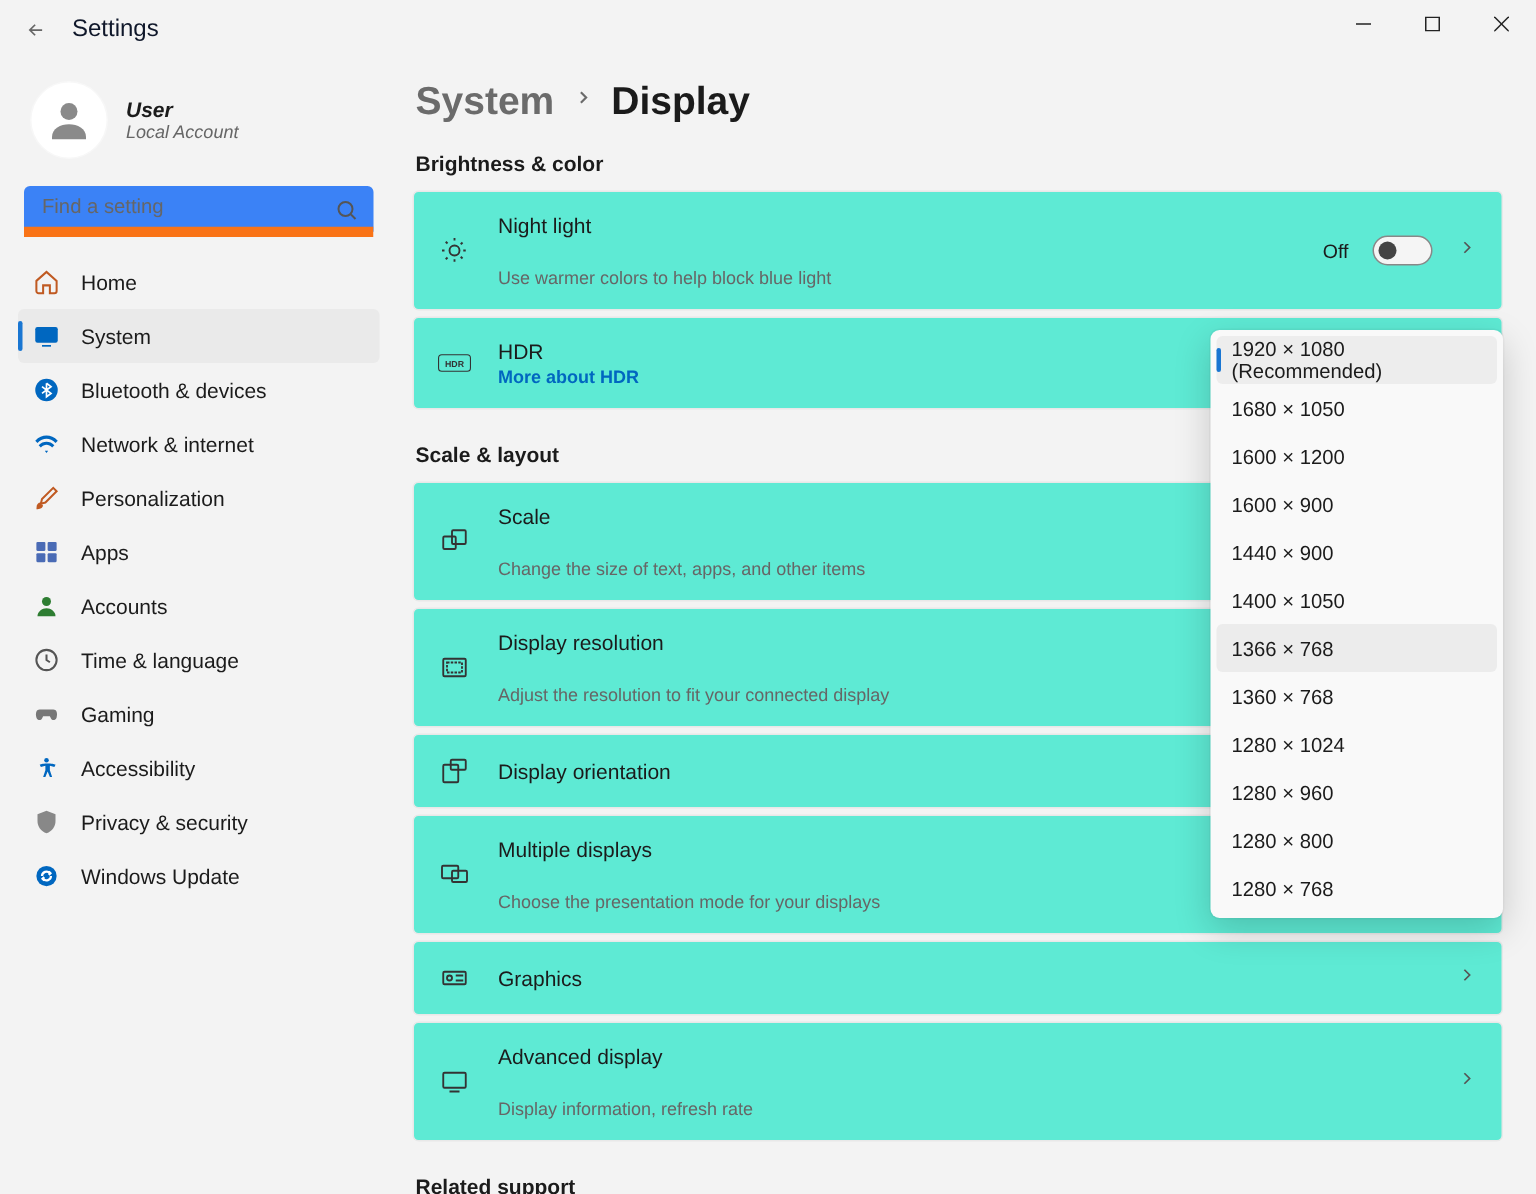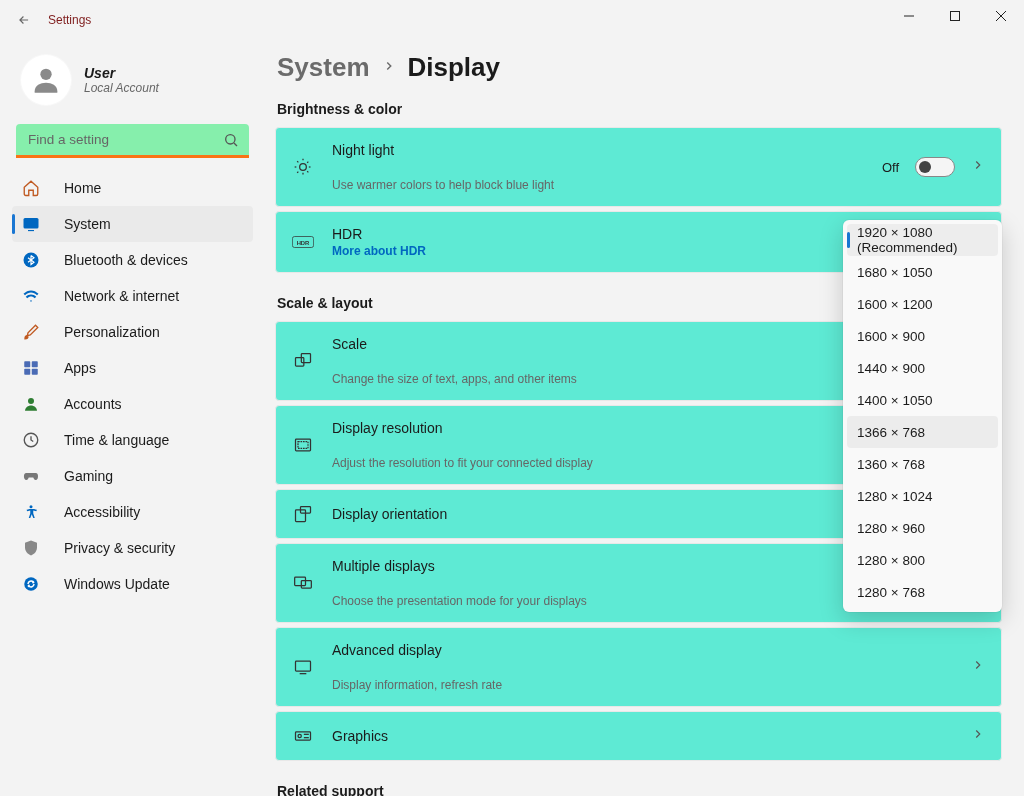--- a/index.html
+++ b/index.html
@@ -1,39 +1,39 @@
 <!DOCTYPE html>
 <html><head>
 <meta charset="utf-8">
 <style>
 * { box-sizing: border-box; margin: 0; padding: 0; font-family: "Segoe UI", -apple-system, sans-serif; }
 body { background: #f3f3f3; width: 1024px; height: 796px; overflow: hidden; position: relative; }
 
 
 .titlebar { height: 40px; display: flex; align-items: center; padding: 0 8px; }
 .titlebar .back { width: 32px; height: 32px; display:flex; align-items:center; justify-content:center; color:#666; cursor:pointer; border-radius:4px; }
-.titlebar .title { font-size: 12px; color:#7f1d1d; margin-left:8px; }
+.titlebar .title { font-size: 16px; color:#0f172a; margin-left:8px; }
 .window-controls { position:absolute; top:0; right:0; display:flex; }
 .window-controls .wc { width:46px; height:32px; display:flex; align-items:center; justify-content:center; color:#222; cursor:pointer; }
 
 
 .shell { display:flex; height:calc(100% - 40px); }
 .sidebar { width: 265px; padding: 8px 12px 0 12px; }
 .profile { display:flex; align-items:center; gap:12px; padding:6px 8px 14px 8px;font-style:italic; }
 .avatar { width:52px; height:52px; border-radius:50%; background:#fff; display:flex; align-items:center; justify-content:center; color:#8a8a8a; box-shadow:0 0 0 1px rgba(0,0,0,0.03) inset; }
 .profile .name { font-size:14px; font-weight:600; color:#1b1b1b; }
 .profile .sub { font-size:12px; color:#666; }
 
 .search { position:relative; margin:4px 4px 12px 4px; }
-.search input { width:100%; height:34px; border:none; border-bottom:3px solid #f97316; background:#86efac; border-radius:4px 4px 0 0; padding:0 34px 0 12px; font-size:13.5px; color:#333; outline:none; }
+.search input { width:100%; height:34px; border:none; border-bottom:7px solid #f97316; background:#3b82f6; border-radius:4px 4px 0 0; padding:0 34px 0 12px; font-size:13.5px; color:#333; outline:none; }
 .search input::placeholder { color:#666; }
 .search .sicon { position:absolute; right:10px; top:8px; color:#555; }
 
 .nav { margin-top:8px; }
-.nav-item { display:flex; align-items:center; gap:24px; height:36px; padding:0 10px; font-size:14px; color:#1b1b1b; border-radius:4px; cursor:pointer; }
+.nav-item { display:flex; align-items:center; gap:14px; height:36px; padding:0 10px; font-size:14px; color:#1b1b1b; border-radius:4px; cursor:pointer; }
 .nav-item.active { background:#eaeaea; position:relative; }
 .nav-item.active::before { content:""; position:absolute; left:0; top:8px; bottom:8px; width:3px; background:#1976d2; border-radius:2px; }
 .nav-item .nicon { width:18px; height:18px; display:flex; align-items:center; justify-content:center; }
 
 
 .main { flex:1; padding:8px 22px 0 10px; overflow:hidden; position:relative; }
 .breadcrumb { display:flex; align-items:center; gap:12px; margin:4px 0 18px 2px; }
 .breadcrumb .bc { font-size:26px; color:#6b6b6b; font-weight:600; }
 .breadcrumb .sep { color:#6b6b6b; }
 .breadcrumb .cur { font-size:26px; font-weight:600; color:#1b1b1b; }
@@ -47,21 +47,21 @@
 .card .ctitle { font-size:14px; color:#1b1b1b; }
 .card .csub { font-size:12px; color:#666; margin-top:20px; }
 .card .link { font-size:12px; color:#0067c0; font-weight:600; margin-top:2px; }
 .card .right { display:flex; align-items:center; gap:16px; color:#333; }
 .off-label { font-size:13px; color:#1b1b1b; }
 .toggle { width:40px; height:20px; border:1px solid #888; border-radius:10px; position:relative; background:#f5f5f5; }
 .toggle .knob { width:12px; height:12px; background:#444; border-radius:50%; position:absolute; top:3px; left:3px; }
 .chev { color:#555; }
 
 
-.dropdown { position:absolute; top:180px; right:22px; width:159px; background:#f9f9f9; border-radius:6px; box-shadow:0 8px 24px rgba(0,0,0,0.18), 0 0 0 1px rgba(0,0,0,0.03); padding:4px; z-index:100; }
+.dropdown { position:absolute; top:180px; right:22px; width:195px; background:#f9f9f9; border-radius:6px; box-shadow:0 8px 24px rgba(0,0,0,0.18), 0 0 0 1px rgba(0,0,0,0.03); padding:4px; z-index:100; }
 .dd-item { height:32px; display:flex; align-items:center; padding:0 10px; font-size:13.5px; color:#1b1b1b; border-radius:4px; cursor:pointer; position:relative; }
 .dd-item.selected { background:#ededed; }
 .dd-item.selected::before { content:""; position:absolute; left:0; top:8px; bottom:8px; width:3px; background:#1976d2; border-radius:2px; }
 .dd-item.hover { background:#ececec; }
 </style>
 </head>
 <body>
 
 <div class="titlebar">
   <div class="back">
@@ -325,46 +325,46 @@
         </span>
       <div class="ctext">
         <div class="ctitle">Multiple displays</div>
         <div class="csub">Choose the presentation mode for your displays</div>
       </div>
     </div>
 
     <div class="card">
       <span class="cicon">
           <svg width="20" height="20" viewBox="0 0 24 24" fill="none" stroke="#333" stroke-width="1.5">
-            <rect x="3" y="5" width="18" height="12" rx="1"></rect>
-            <line x1="8" y1="20" x2="16" y2="20"></line>
-          </svg>
-        </span>
-      <div class="ctext">
-        <div class="ctitle">Advanced display</div>
-        <div class="csub">Display information, refresh rate</div>
-      </div>
+            <rect x="3" y="7" width="18" height="10" rx="1"></rect>
+            <circle cx="8" cy="12" r="2"></circle>
+            <line x1="13" y1="10" x2="19" y2="10"></line>
+            <line x1="13" y1="14" x2="19" y2="14"></line>
+          </svg>
+        </span>
+      <div class="ctext">
+          <div class="ctitle">Graphics</div>
+        </div>
       <div class="right">
           <span class="chev"><svg width="14" height="14" viewBox="0 0 24 24" fill="none" stroke="currentColor" stroke-width="2">
               <path d="M9 6l6 6-6 6"></path>
             </svg></span>
         </div>
     </div>
     <div class="card">
       <span class="cicon">
           <svg width="20" height="20" viewBox="0 0 24 24" fill="none" stroke="#333" stroke-width="1.5">
-            <rect x="3" y="7" width="18" height="10" rx="1"></rect>
-            <circle cx="8" cy="12" r="2"></circle>
-            <line x1="13" y1="10" x2="19" y2="10"></line>
-            <line x1="13" y1="14" x2="19" y2="14"></line>
-          </svg>
-        </span>
-      <div class="ctext">
-          <div class="ctitle">Graphics</div>
-        </div>
+            <rect x="3" y="5" width="18" height="12" rx="1"></rect>
+            <line x1="8" y1="20" x2="16" y2="20"></line>
+          </svg>
+        </span>
+      <div class="ctext">
+        <div class="ctitle">Advanced display</div>
+        <div class="csub">Display information, refresh rate</div>
+      </div>
       <div class="right">
           <span class="chev"><svg width="14" height="14" viewBox="0 0 24 24" fill="none" stroke="currentColor" stroke-width="2">
               <path d="M9 6l6 6-6 6"></path>
             </svg></span>
         </div>
     </div>
 
     <div class="section-title mt">Related support</div>
     <div class="card">
       <span class="cicon">

